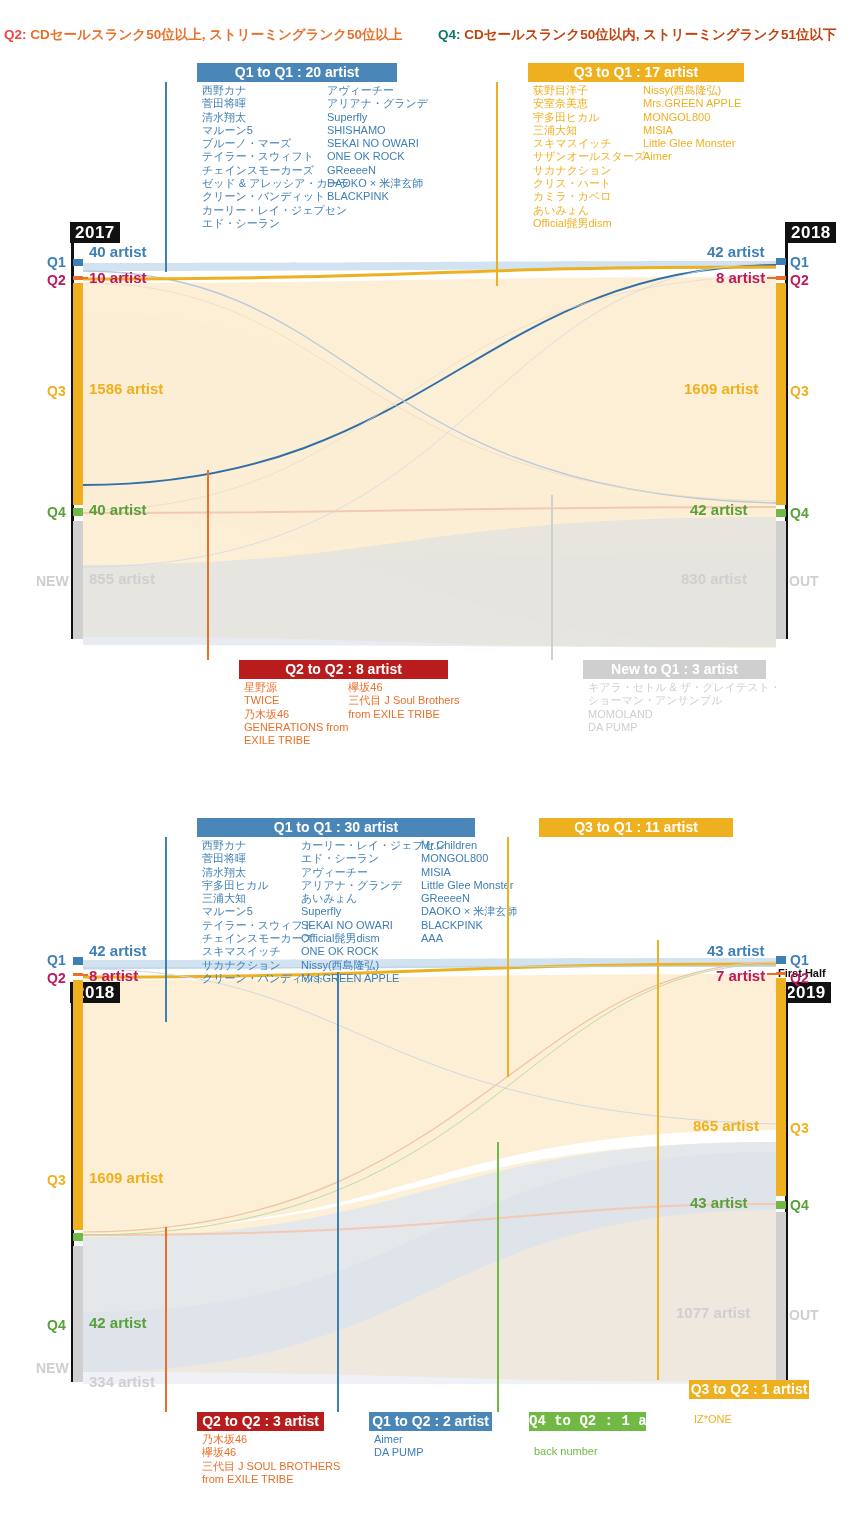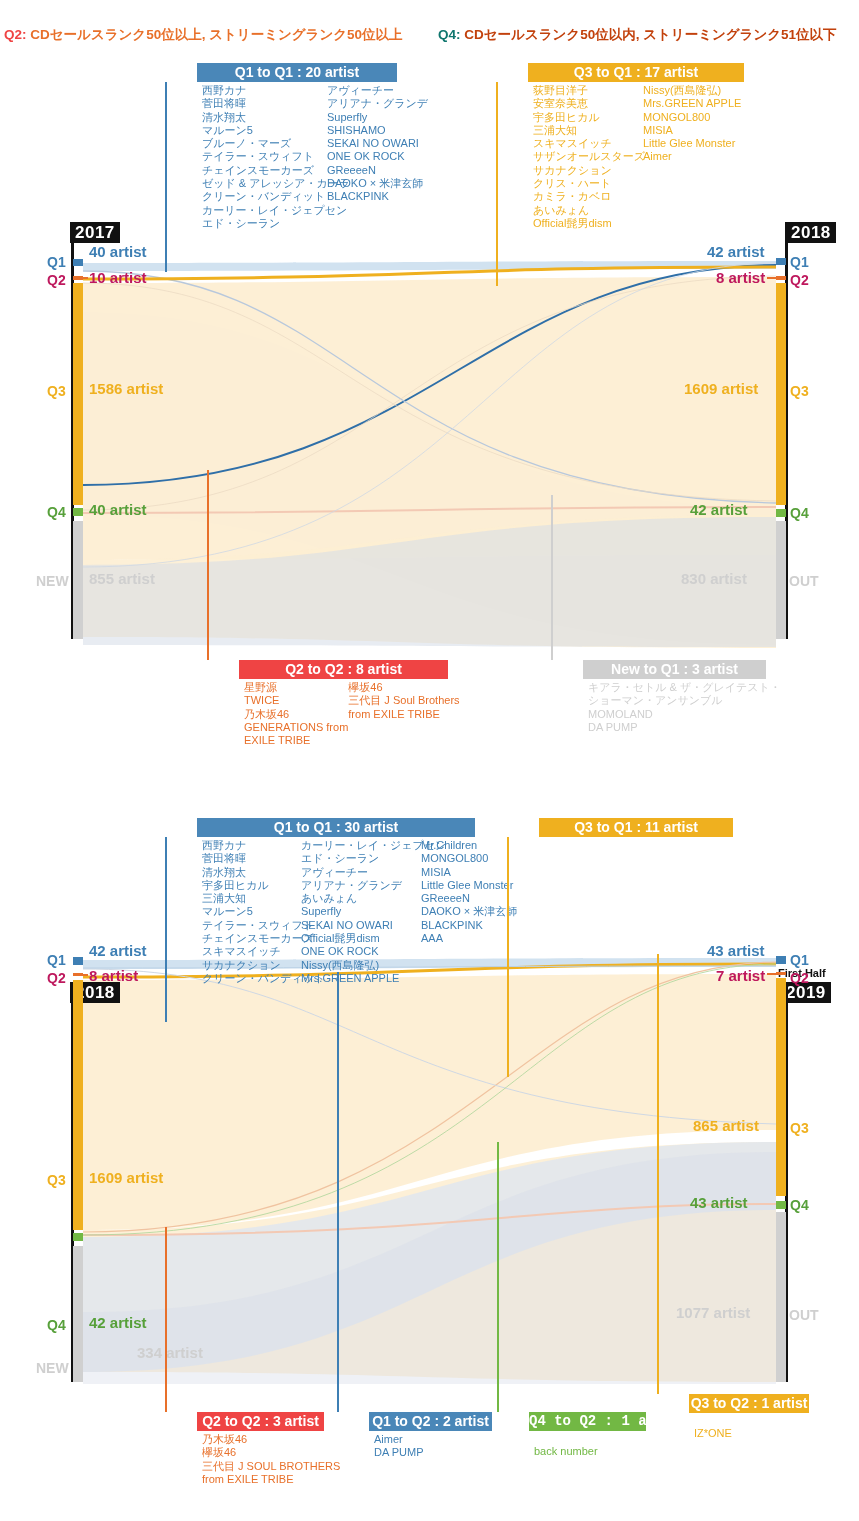--- a/index.html
+++ b/index.html
@@ -43,21 +43,21 @@
   .callout .nm {
     font-size: 11px; line-height: 13.3px; white-space: nowrap;
     font-weight: normal;
   }
   .callout.blue  .cap { background: #4a87b8; }
   .callout.blue  .nm  { color: #3e7fb4; }
   .callout.blue  .stem { background: #3e7fb4; }
   .callout.gold  .cap { background: #efb01f; }
   .callout.gold  .nm  { color: #efb01f; }
   .callout.gold  .stem { background: #efb01f; }
-  .callout.orange .cap { background: #ef4444; }
+  .callout.orange .cap { background: #b91c1c; }
   .callout.orange .nm  { color: #e8702a; }
   .callout.orange .stem { background: #e8702a; }
   .callout.grey  .cap { background: #cfcfcf; }
   .callout.grey  .nm  { color: #cfcfcf; }
   .callout.grey  .stem { background: #cfcfcf; }
   .callout.green .cap { background: #72b844; font-family: Liberation Mono, monospace; }
   .callout.green .nm  { color: #72b844; }
   .callout.green .stem { background: #72b844; }
   .stem { position: absolute; width: 2px; }
 
@@ -373,21 +373,21 @@
     <div class="qlabel c-q1" style="left:47px; top:140px;">Q1</div>
     <div class="qlabel c-q2" style="left:47px; top:158px;">Q2</div>
     <div class="qlabel c-q3" style="left:47px; top:360px;">Q3</div>
     <div class="qlabel c-q4" style="left:47px; top:505px;">Q4</div>
     <div class="qlabel c-new" style="left:36px; top:548px;">NEW</div>
 
     <div class="vlabel c-q1" style="left:89px; top:130px;">42 artist</div>
     <div class="vlabel c-q2" style="left:89px; top:155px;">8 artist</div>
     <div class="vlabel c-q3" style="left:89px; top:357px;">1609 artist</div>
     <div class="vlabel c-q4" style="left:89px; top:502px;">42 artist</div>
-    <div class="vlabel c-new" style="left:89px; top:532px;margin-left:48px;">334 artist</div>
+    <div class="vlabel c-new" style="left:89px; top:561px;">334 artist</div>
     <div class="dash" style="left:79px; top:162px; width:9px; background:#e8702a;"></div>
 
     <div class="qlabel c-q1" style="left:790px; top:140px;">Q1</div>
     <div class="qlabel c-q2" style="left:790px; top:158px;">Q2</div>
     <div class="qlabel c-q3" style="left:790px; top:308px;">Q3</div>
     <div class="qlabel c-q4" style="left:790px; top:385px;">Q4</div>
     <div class="qlabel c-new" style="left:789px; top:495px;">OUT</div>
 
     <div class="vlabel c-q1" style="left:707px; top:130px;">43 artist</div>
     <div class="vlabel c-q2" style="left:716px; top:155px;">7 artist</div>
@@ -423,21 +423,21 @@
     <div class="callout green" style="left:497px; top:600px; width:149px;">
       <div class="cap">Q4 to Q2 : 1 artist</div>
       <div class="cols" style="padding-top:14px;align-items:flex-end;">
         <div class="col" style="width:145px; padding-left:5px;">
           <span class="nm">back number</span>
         </div>
       </div>
       <div class="stem" style="left:0px; top:-270px; height:270px;"></div>
     </div>
 
-    <div class="callout gold" style="left:657px; top:582px; width:152px;">
+    <div class="callout gold" style="left:657px; top:568px; width:152px;">
       <div class="cap">Q3 to Q2 : 1 artist</div>
       <div class="cols" style="padding-top:14px;">
         <div class="col" style="width:148px; padding-left:5px;">
           <span class="nm">IZ*ONE</span>
         </div>
       </div>
       <div class="stem" style="left:0px; top:-440px; height:440px;"></div>
     </div>
   </div>
 

